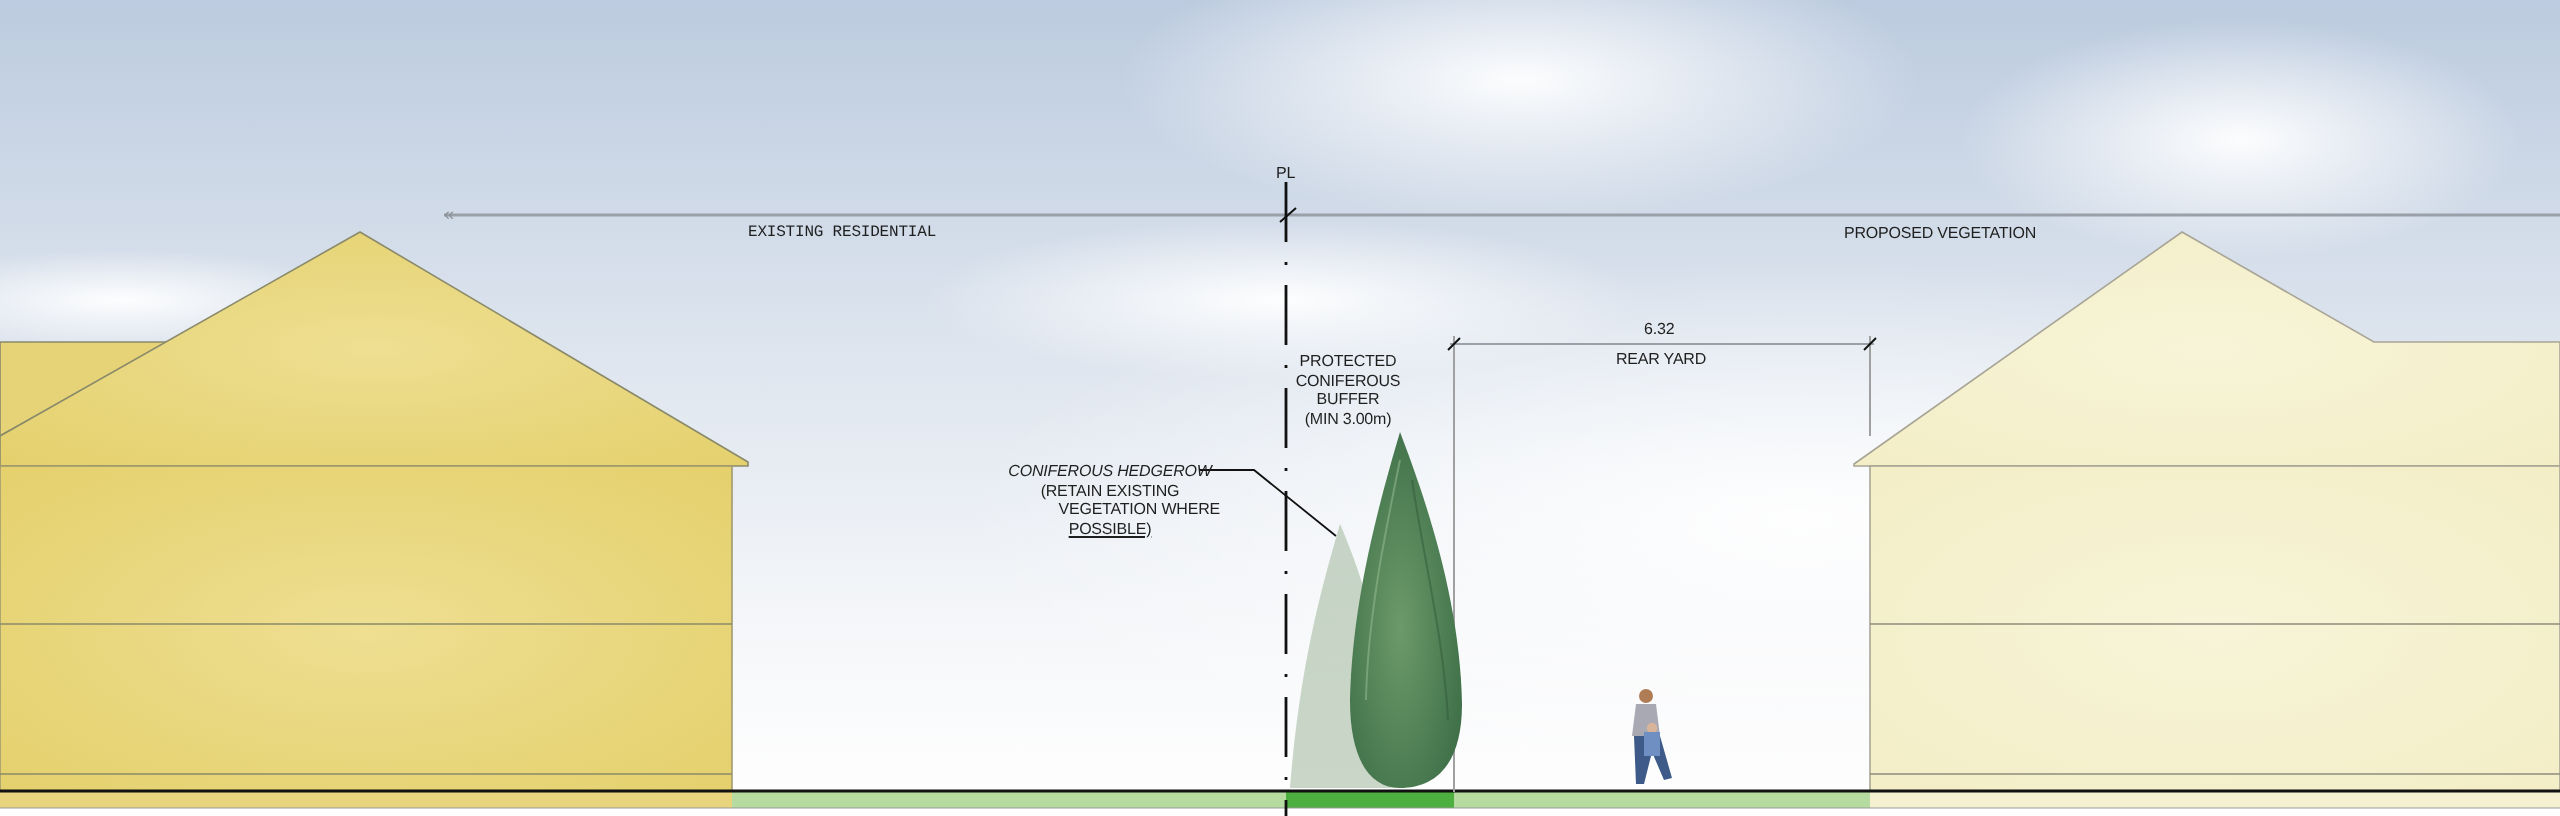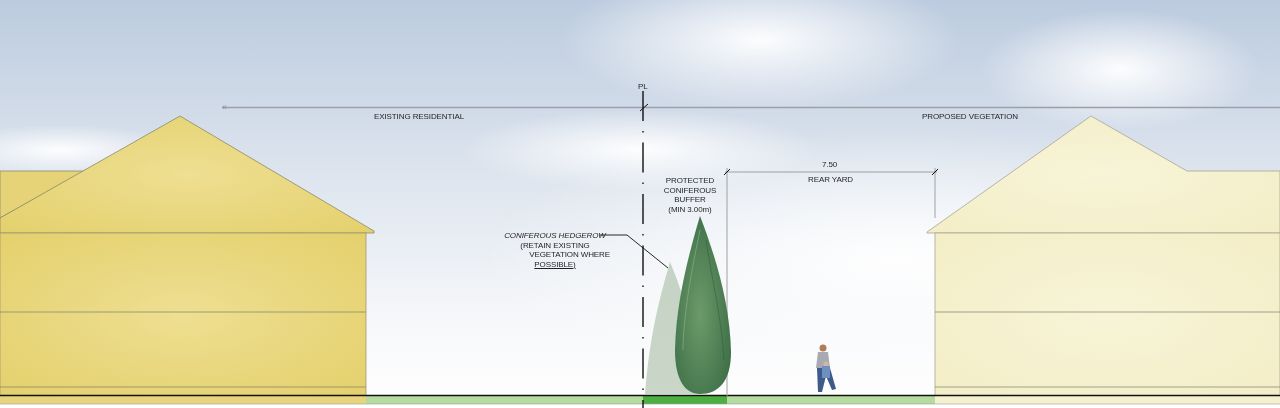--- a/index.html
+++ b/index.html
@@ -106,32 +106,32 @@
     <g>
       <circle cx="823" cy="348" r="3.5" fill="#b07c55"></circle>
       <path d="M818,352 L828,352 L830,368 L816,368 Z" fill="#a9a9b3"></path>
       <path d="M817,368 L830,368 L836,389 L832,390 L826,376 L822,392 L818,392 Z" fill="#3d5a88"></path>
       <circle cx="826" cy="364" r="2.6" fill="#d8b49a"></circle>
       <path d="M822,366 L830,366 L830,378 L822,378 Z" fill="#6f8fc2"></path>
     </g>
   </svg>
 
   <div class="lbl" style="left:638px; top:82px; font-size:8px;">PL</div>
-  <div class="lbl" style="left:374px; top:112px;">EXISTING RESIDENTIAL</div>
+  <div class="lbl" style="left:374px; top:112px;font-family:Liberation Mono, monospace;">EXISTING RESIDENTIAL</div>
   <div class="lbl" style="left:922px; top:112px;">PROPOSED VEGETATION</div>
 
-  <div style="position:absolute; left:660px; top:176px; width:60px;">
+  <div style="position:absolute; left:644px; top:176px; width:60px;">
     <div class="lbl" style="position:static;">PROTECTED</div>
     <div class="lbl" style="position:static;">CONIFEROUS</div>
     <div class="lbl" style="position:static;">BUFFER</div>
     <div class="lbl" style="position:static;">(MIN 3.00m)</div>
   </div>
 
   <div style="position:absolute; left:500px; top:231px; width:110px;">
     <div class="lbl" style="position:static; text-align:center;font-style:italic;">CONIFEROUS HEDGEROW</div>
     <div class="lbl" style="position:static; text-align:center;">(RETAIN EXISTING</div>
     <div class="lbl" style="position:static; text-align:right;">VEGETATION WHERE</div>
     <div class="lbl" style="position:static; text-align:center;text-decoration:underline;">POSSIBLE)</div>
   </div>
 
-  <div class="lbl" style="left:822px; top:160px;">7.50</div>
+  <div class="lbl" style="left:822px; top:160px;">6.32</div>
   <div class="lbl" style="left:808px; top:175px;">REAR YARD</div>
 </div>
 
 </body></html>

